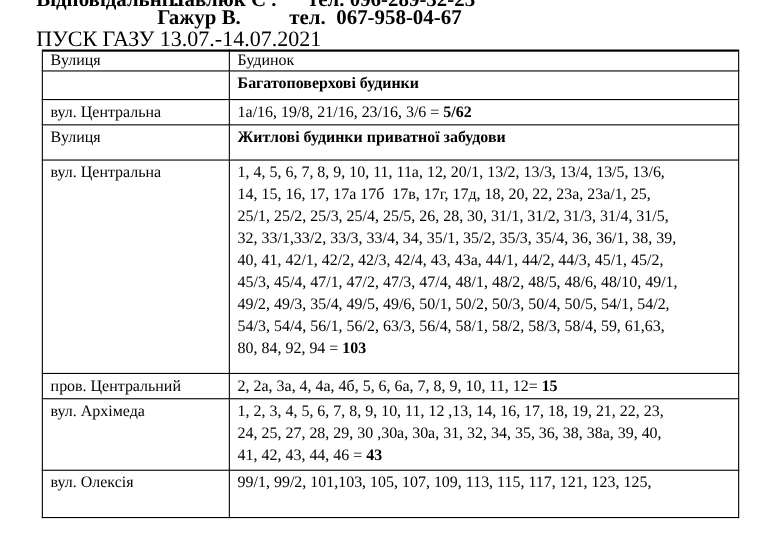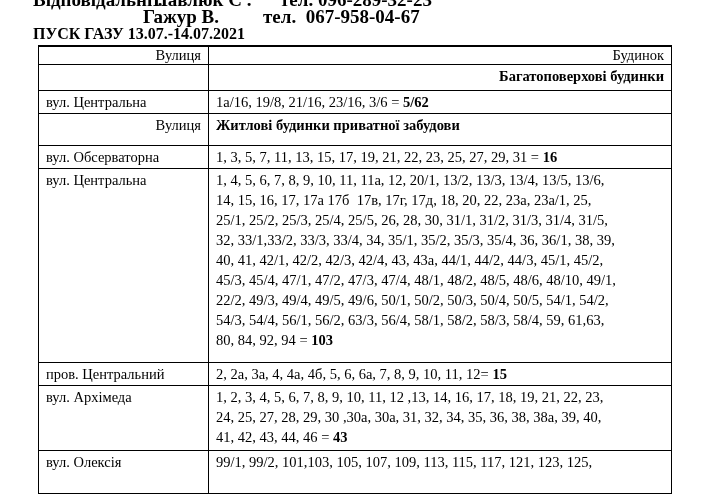--- a/index.html
+++ b/index.html
@@ -7,39 +7,39 @@
     width: 704px; height: 504px;
     overflow: hidden;
     position: relative;
     background: #ffffff;
     color: #000000;
     font-family: "Liberation Serif", serif;
   }
   .abs { position: absolute; white-space: pre; }
   .bold { font-weight: bold; }
   .top-line { font-size: 19px; font-weight: bold; line-height: 17px; }
-  .doc-title { font-size: 16px; font-weight: bold; }
+  .doc-title { font-size: 20px; font-weight: normal; }
 
   table.schedule {
     position: absolute;
     left: 38px; top: 45px;
     width: 633px;
     border-collapse: collapse;
     table-layout: fixed;
   }
   table.schedule { border: 1px solid #000; border-top: 2px solid #000; }
   td {
     border: 1px solid #000;
     vertical-align: top;
     padding: 1px 7px;
     font-size: 14.5px;
     line-height: 20px;
     overflow: hidden;
   }
-  td.center { text-align: right; }
+  td.center { text-align: left; }
   .ln { white-space: pre; }
 
   
   tr.r-header td   { height: 13px; line-height: 15px; }
   tr.r-sec1 td     { height: 23px; }
   tr.r-central1 td { height: 18px; }
   tr.r-sec2 td     { height: 29px; }
   tr.r-observ td   { height: 20px; }
   tr.r-central2 td { height: 191px; }
   tr.r-prov td     { height: 20px; }
@@ -79,35 +79,31 @@
   <tr class="r-central1">
     <td>вул. Центральна</td>
     <td><span class="ln" style="display:inline">1а/16, 19/8, 21/16, 23/16, 3/6 = </span><b>5/62</b></td>
   </tr>
 
   <tr class="r-sec2">
     <td class="center">Вулиця</td>
     <td class="bold">Житлові будинки приватної забудови</td>
   </tr>
 
-  <tr class="r-observ">
-    <td>вул. Обсерваторна</td>
-    <td><span class="ln" style="display:inline">1, 3, 5, 7, 11, 13, 15, 17, 19, 21, 22, 23, 25, 27, 29, 31 = </span><b>16</b></td>
-  </tr>
 
   <tr class="r-central2">
     <td>вул. Центральна</td>
     <td>
       <div class="ln">1, 4, 5, 6, 7, 8, 9, 10, 11, 11а, 12, 20/1, 13/2, 13/3, 13/4, 13/5, 13/6,</div>
       <div class="ln">14, 15, 16, 17, 17а 17б  17в, 17г, 17д, 18, 20, 22, 23а, 23а/1, 25,</div>
       <div class="ln">25/1, 25/2, 25/3, 25/4, 25/5, 26, 28, 30, 31/1, 31/2, 31/3, 31/4, 31/5,</div>
       <div class="ln">32, 33/1,33/2, 33/3, 33/4, 34, 35/1, 35/2, 35/3, 35/4, 36, 36/1, 38, 39,</div>
       <div class="ln">40, 41, 42/1, 42/2, 42/3, 42/4, 43, 43а, 44/1, 44/2, 44/3, 45/1, 45/2,</div>
       <div class="ln">45/3, 45/4, 47/1, 47/2, 47/3, 47/4, 48/1, 48/2, 48/5, 48/6, 48/10, 49/1,</div>
-      <div class="ln">22/2, 49/3, 49/4, 49/5, 49/6, 50/1, 50/2, 50/3, 50/4, 50/5, 54/1, 54/2,</div>
+      <div class="ln">49/2, 49/3, 35/4, 49/5, 49/6, 50/1, 50/2, 50/3, 50/4, 50/5, 54/1, 54/2,</div>
       <div class="ln">54/3, 54/4, 56/1, 56/2, 63/3, 56/4, 58/1, 58/2, 58/3, 58/4, 59, 61,63,</div>
       <div class="ln"><span>80, 84, 92, 94 = </span><b>103</b></div>
     </td>
   </tr>
 
   <tr class="r-prov">
     <td>пров. Центральний</td>
     <td><span class="ln" style="display:inline">2, 2а, 3а, 4, 4а, 4б, 5, 6, 6а, 7, 8, 9, 10, 11, 12= </span><b>15</b></td>
   </tr>
 

